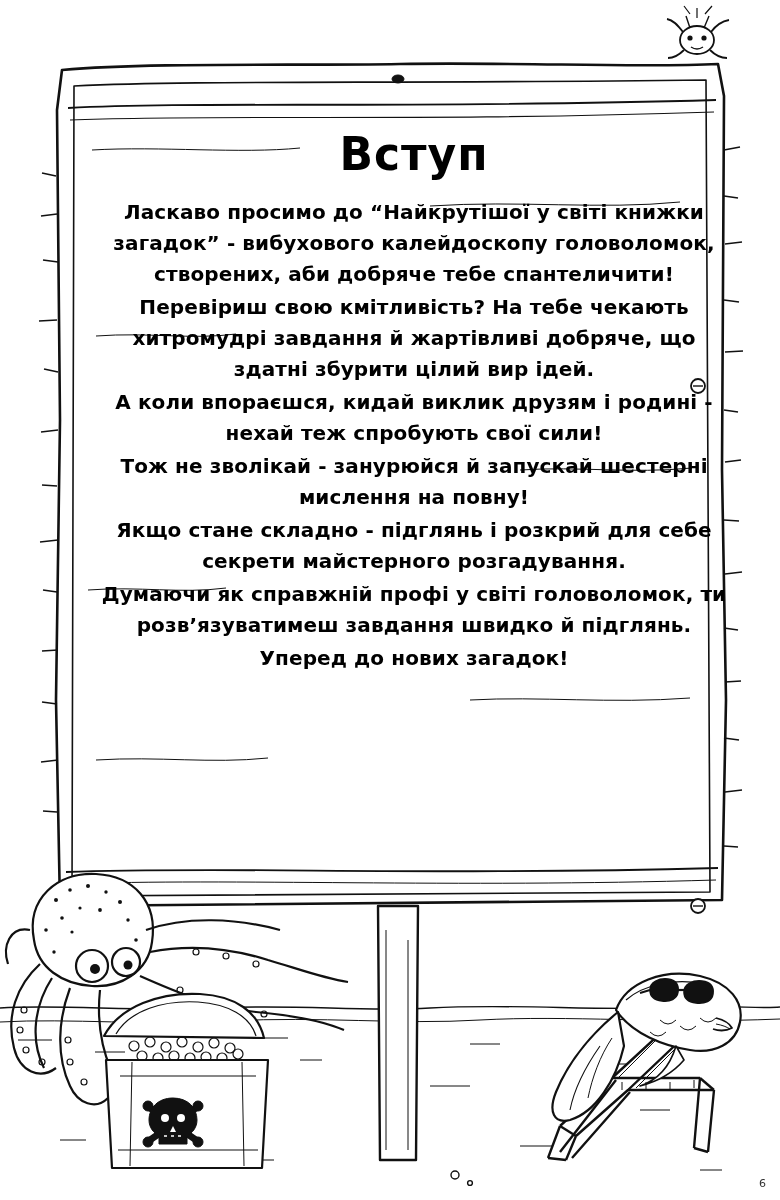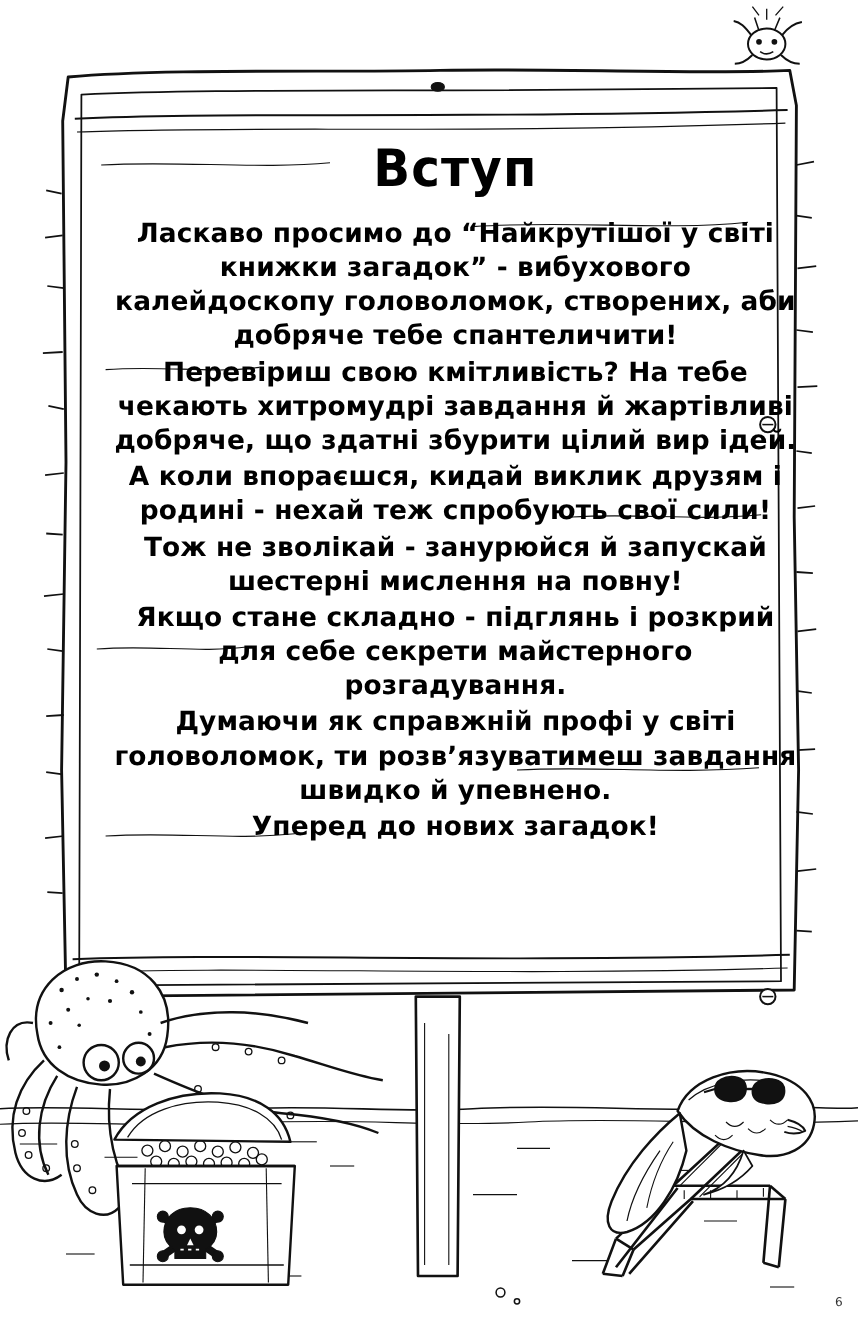--- a/index.html
+++ b/index.html
@@ -55,21 +55,21 @@
     letter-spacing: 1px;
     margin: 28px 0 18px 0;
     text-align: center;
     color: #000;
     transform: scaleY(1.06);
   }
 
   .para {
     font-family: "DejaVu Sans", sans-serif;
     font-weight: bold;
-    font-size: 24px;
+    font-size: 20px;
     line-height: 31px;
     text-align: center;
     color: #000;
     margin: 0 0 2px 0;
     width: 100%;
     letter-spacing: 0.1px;
   }
 
   .page-number {
     position: absolute;
@@ -355,18 +355,18 @@
   </svg>
 
   <div class="board-text">
     <h1 class="title">Вступ</h1>
 
     <p class="para">Ласкаво просимо до “Найкрутішої у світі книжки загадок” - вибухового калейдоскопу головоломок, створених, аби добряче тебе спантеличити!</p>
     <p class="para">Перевіриш свою кмітливість? На тебе чекають хитромудрі завдання й жартівливі добряче, що здатні збурити цілий вир ідей.</p>
     <p class="para">А коли впораєшся, кидай виклик друзям і родині - нехай теж спробують свої сили!</p>
     <p class="para">Тож не зволікай - занурюйся й запускай шестерні мислення на повну!</p>
     <p class="para">Якщо стане складно - підглянь і розкрий для себе секрети майстерного розгадування.</p>
-    <p class="para">Думаючи як справжній профі у світі головоломок, ти розв’язуватимеш завдання швидко й упевнено.</p>
+    <p class="para">Думаючи як справжній профі у світі головоломок, ти розв’язуватимеш завдання швидко й підглянь.</p>
     <p class="para">Уперед до нових загадок!</p>
   </div>
 
   <div class="page-number">6</div>
 </div>
 
 </body></html>

